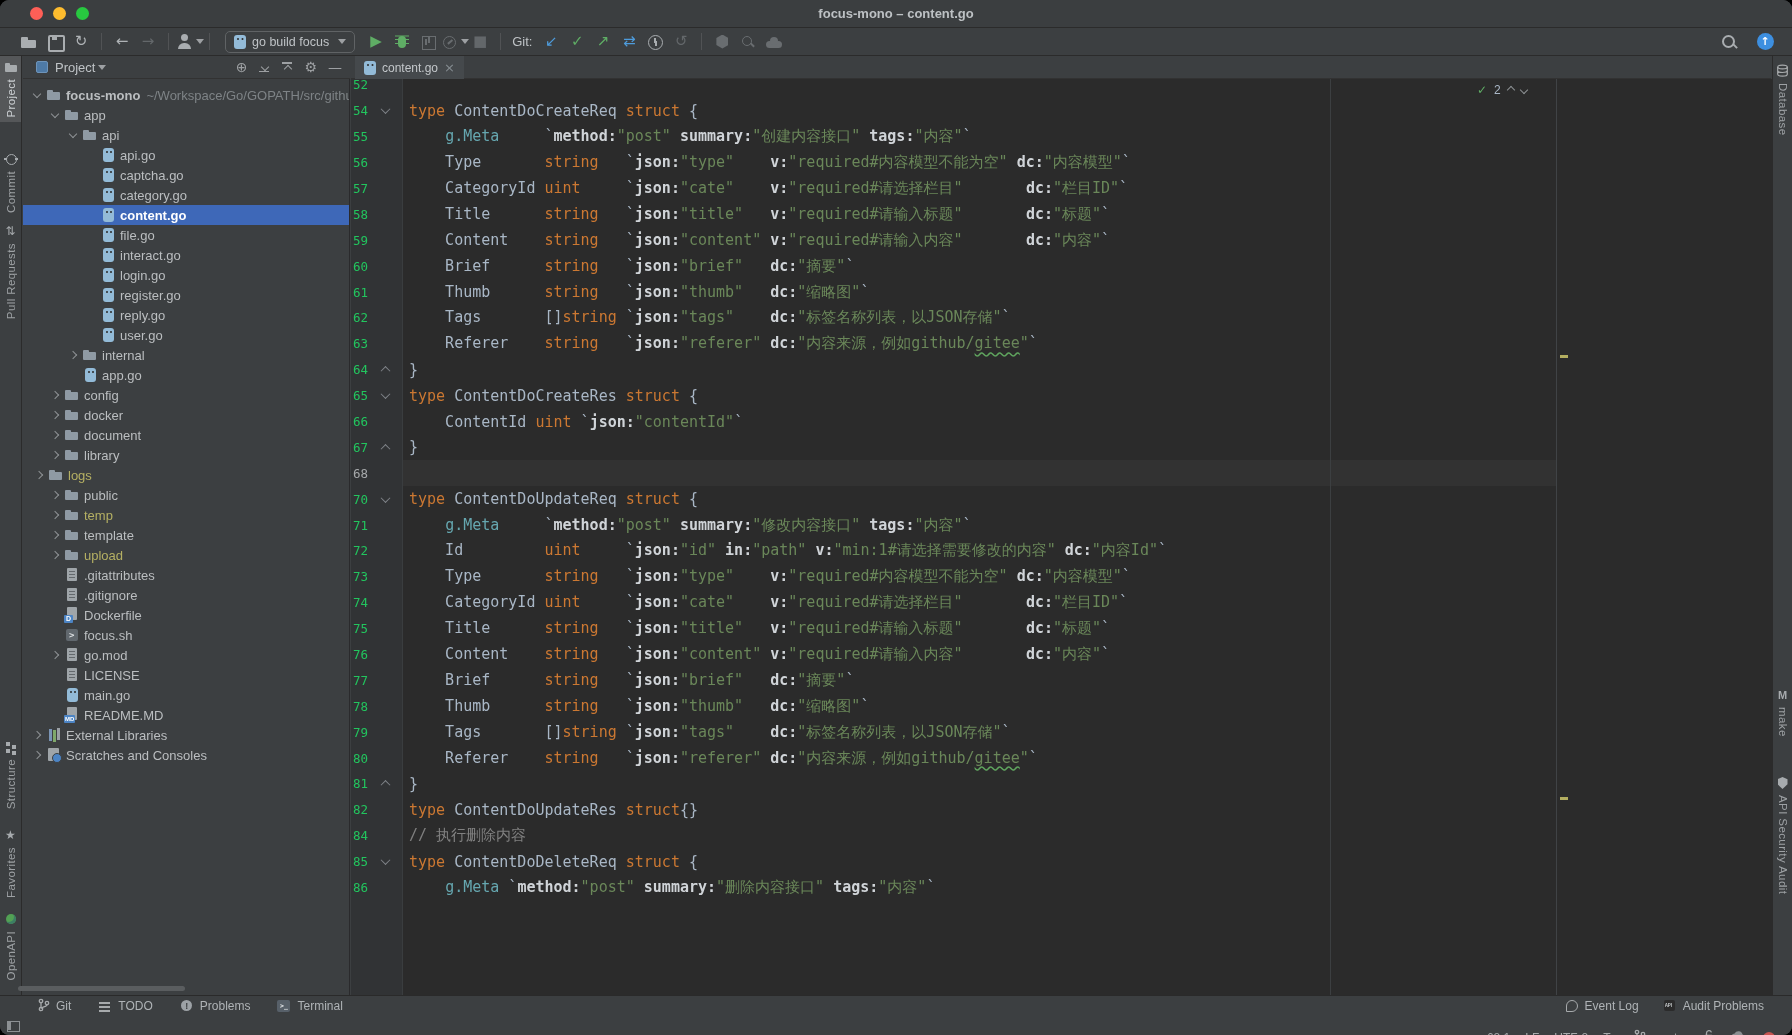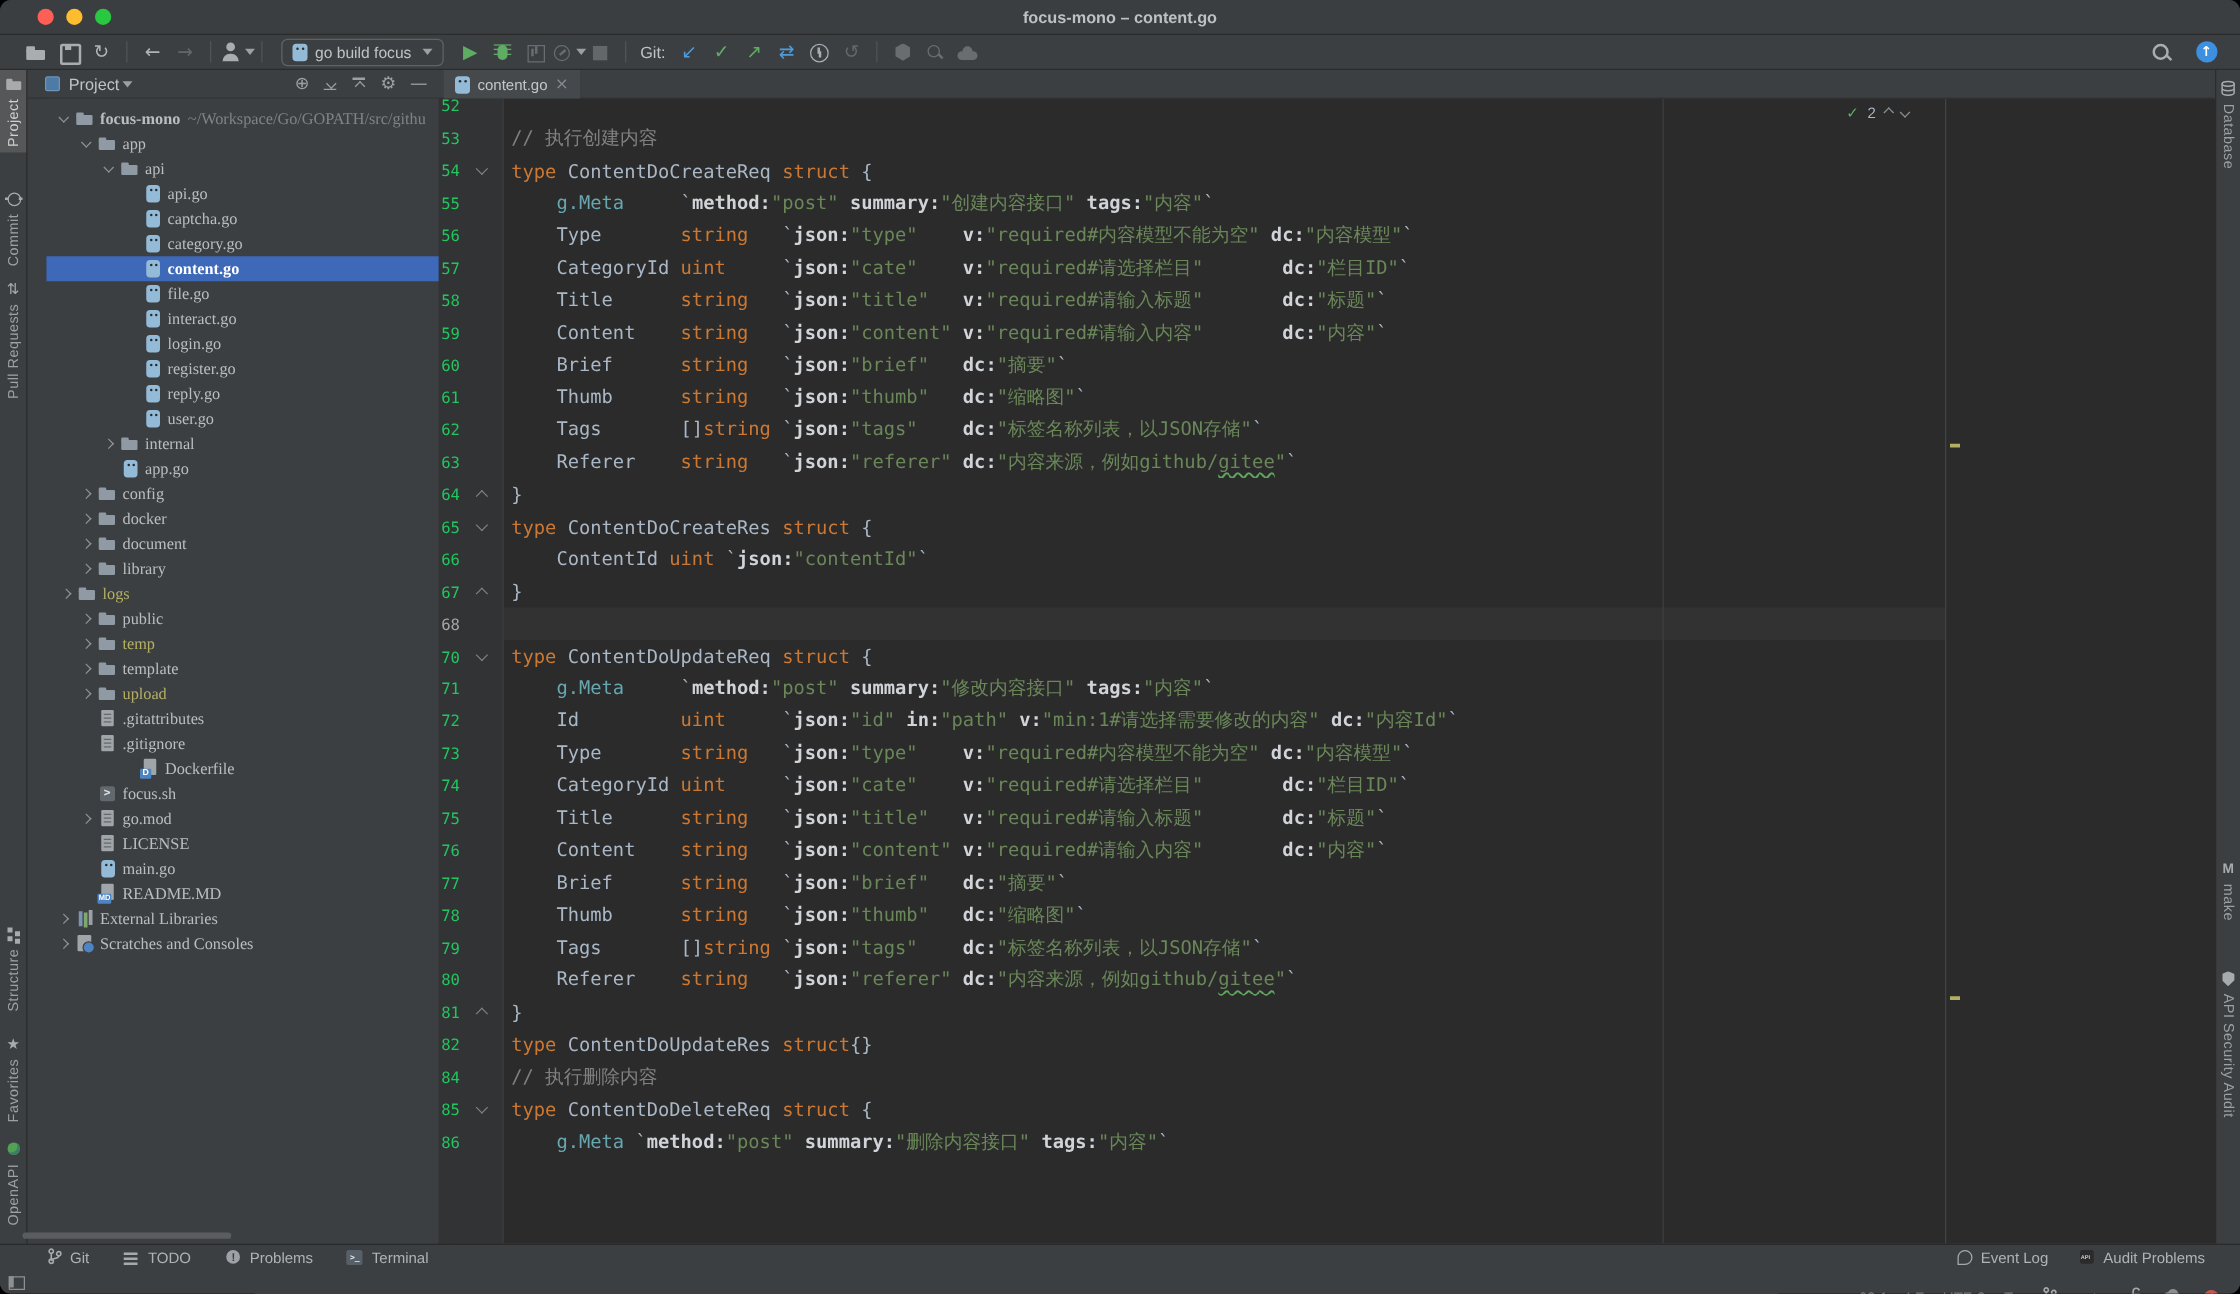--- a/index.html
+++ b/index.html
@@ -84,21 +84,21 @@
     display:flex;align-items:center;padding:0 8px 0 13px;}
   .pheader .psq{width:12px;height:12px;background:#4E7AA6;border:1px solid #6E94BA;border-radius:2px;margin-right:7px;flex:none;}
   .pheader .ptitle{font-size:13px;color:#BFC3C6;}
   .ph-icons{margin-left:auto;display:flex;align-items:center;gap:11px;}
   .phi{color:#9DA0A3;font-family:"DejaVu Sans",sans-serif;font-size:14px;line-height:1;position:relative;}
   .phi-bar{width:12px;height:12px;position:relative;}
   .phi-bar::before{content:"";position:absolute;left:1px;width:10px;height:1.5px;background:#9DA0A3;}
   .phi-bar.up::before{top:1px}.phi-bar.down::before{bottom:1px}
   .phi-bar::after{content:"";position:absolute;left:3.5px;width:5px;height:5px;border-right:1.5px solid #9DA0A3;border-bottom:1.5px solid #9DA0A3;}
   .phi-bar.up::after{top:5px;transform:rotate(-135deg);} .phi-bar.down::after{top:3px;transform:rotate(45deg);}
-  .ppanel{position:absolute;left:37px;top:79px;width:327px;height:916px;background:#3C3F41;overflow:hidden;padding-top:6px;border-right:1px solid #2A2A2C;font-family:Liberation Serif, serif;}
+  .ppanel{position:absolute;left:23px;top:79px;width:327px;height:916px;background:#3C3F41;overflow:hidden;padding-top:6px;border-right:1px solid #2A2A2C;}
   .trow{height:20px;display:flex;align-items:center;font-size:13px;color:#BBBEC0;white-space:nowrap;position:relative;}
   .trow.sel{background:#3E68B8;color:#FFFFFF;}
   .trow.sel .tlabel{font-weight:bold;color:#fff;}
   .trow .bold{font-weight:bold;}
   .tsuffix{color:#7E8386;margin-left:6px;}
   .trow.excl .tlabel{color:#B5B063;}
   .tchev{width:13px;height:13px;flex:none;position:relative;}
   .tchev.closed::before{content:"";position:absolute;left:3px;top:3.5px;width:5px;height:5px;
     border-right:1.5px solid #8E9295;border-bottom:1.5px solid #8E9295;transform:rotate(-45deg);}
   .tchev.open::before{content:"";position:absolute;left:3px;top:2px;width:5px;height:5px;
@@ -461,21 +461,21 @@
       <div class="trow" style="padding-left: 26px;">
         <span class="tchev"></span>
         <span class="tico tico-text"></span>
         <span class="tlabel">.gitattributes</span>
       </div>
       <div class="trow" style="padding-left: 26px;">
         <span class="tchev"></span>
         <span class="tico tico-text"></span>
         <span class="tlabel">.gitignore</span>
       </div>
-      <div class="trow" style="padding-left: 26px; margin-left: 34px;">
+      <div class="trow" style="padding-left: 26px;">
         <span class="tchev"></span>
         <span class="tico tico-docker"></span>
         <span class="tlabel">Dockerfile</span>
       </div>
       <div class="trow" style="padding-left: 26px;">
         <span class="tchev"></span>
         <span class="tico tico-shell"></span>
         <span class="tlabel">focus.sh</span>
       </div>
       <div class="trow" style="padding-left: 26px;">
@@ -519,25 +519,20 @@
     </div>
   </div>
 
   <div class="editor">
     <div class="gutterbg"></div>
     <div id="elines">
         <div class="eline">
           <span class="enum">52</span>
           <span class="efold"></span>
           <span class="ecode"></span>
-        </div>
-        <div class="eline">
-          <span class="enum">53</span>
-          <span class="efold"></span>
-          <span class="ecode"><span class="tok-c">// 执行创建内容</span></span>
         </div>
         <div class="eline">
           <span class="enum">54</span>
           <span class="efold">
             <span class="fchev open"></span>
           </span>
           <span class="ecode"><span class="tok-k">type</span><span class="tok-n"> ContentDoCreateReq </span><span class="tok-k">struct</span><span class="tok-n"> {</span></span>
         </div>
         <div class="eline">
           <span class="enum">55</span>

